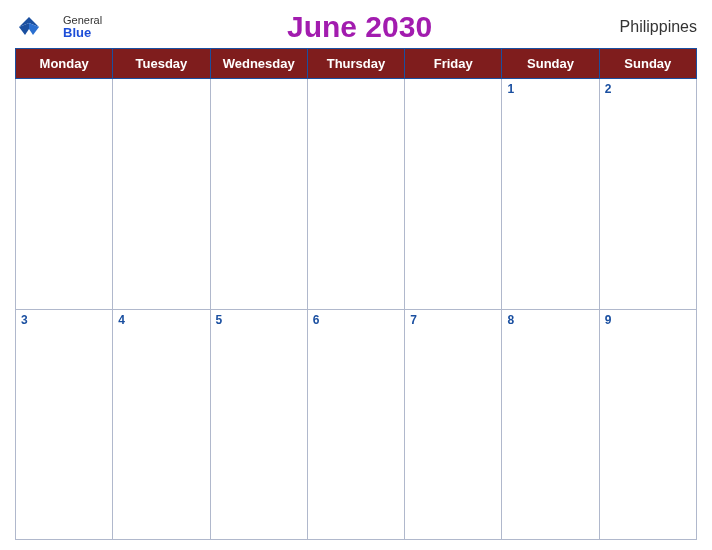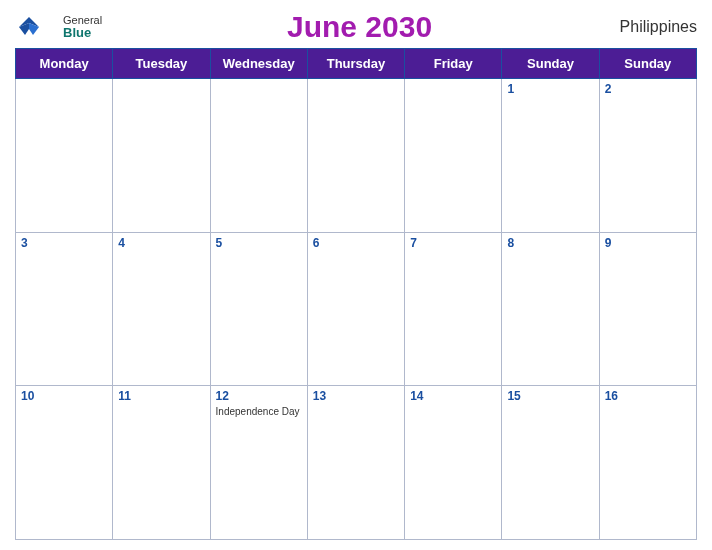--- a/index.html
+++ b/index.html
@@ -30,21 +30,21 @@
       flex-direction: column;
       line-height: 1;
     }
     .logo-general {
       font-size: 11px;
       color: #333;
     }
     .logo-blue {
       font-size: 13px;
       font-weight: bold;
-      color: #0f766e;
+      color: #1d4ed8;
     }
     .logo-bird {
       width: 28px;
       height: 28px;
     }
     .calendar-title {
       font-size: 30px;
       font-weight: bold;
       color: #a21caf;
       text-align: center;
@@ -55,21 +55,21 @@
       color: #333;
       min-width: 80px;
       text-align: right;
     }
     .calendar-table {
       width: 100%;
       border-collapse: collapse;
       flex: 1;
     }
     .calendar-table thead tr th {
-      background-color: #4c1d95;
+      background-color: #7f1d1d;
       color: white;
       font-size: 13px;
       font-weight: bold;
       padding: 7px 5px;
       text-align: center;
       border: 1px solid #1a4fa0;
     }
     .calendar-table tbody tr td {
       border: 1px solid #b0b8cc;
       vertical-align: top;
@@ -159,38 +159,14 @@
         <td>
           <span class="day-number">7</span>
         </td>
         <td>
           <span class="day-number">8</span>
         </td>
         <td>
           <span class="day-number">9</span>
         </td>
       </tr>
-      <tr>
-        <td>
-          <span class="day-number">10</span>
-        </td>
-        <td>
-          <span class="day-number">11</span>
-        </td>
-        <td>
-          <span class="day-number">12</span>
-          <span class="holiday-text">Independence Day</span>
-        </td>
-        <td>
-          <span class="day-number">13</span>
-        </td>
-        <td>
-          <span class="day-number">14</span>
-        </td>
-        <td>
-          <span class="day-number">15</span>
-        </td>
-        <td>
-          <span class="day-number">16</span>
-        </td>
-      </tr>
     </tbody>
 </table>
 
 </body></html>

